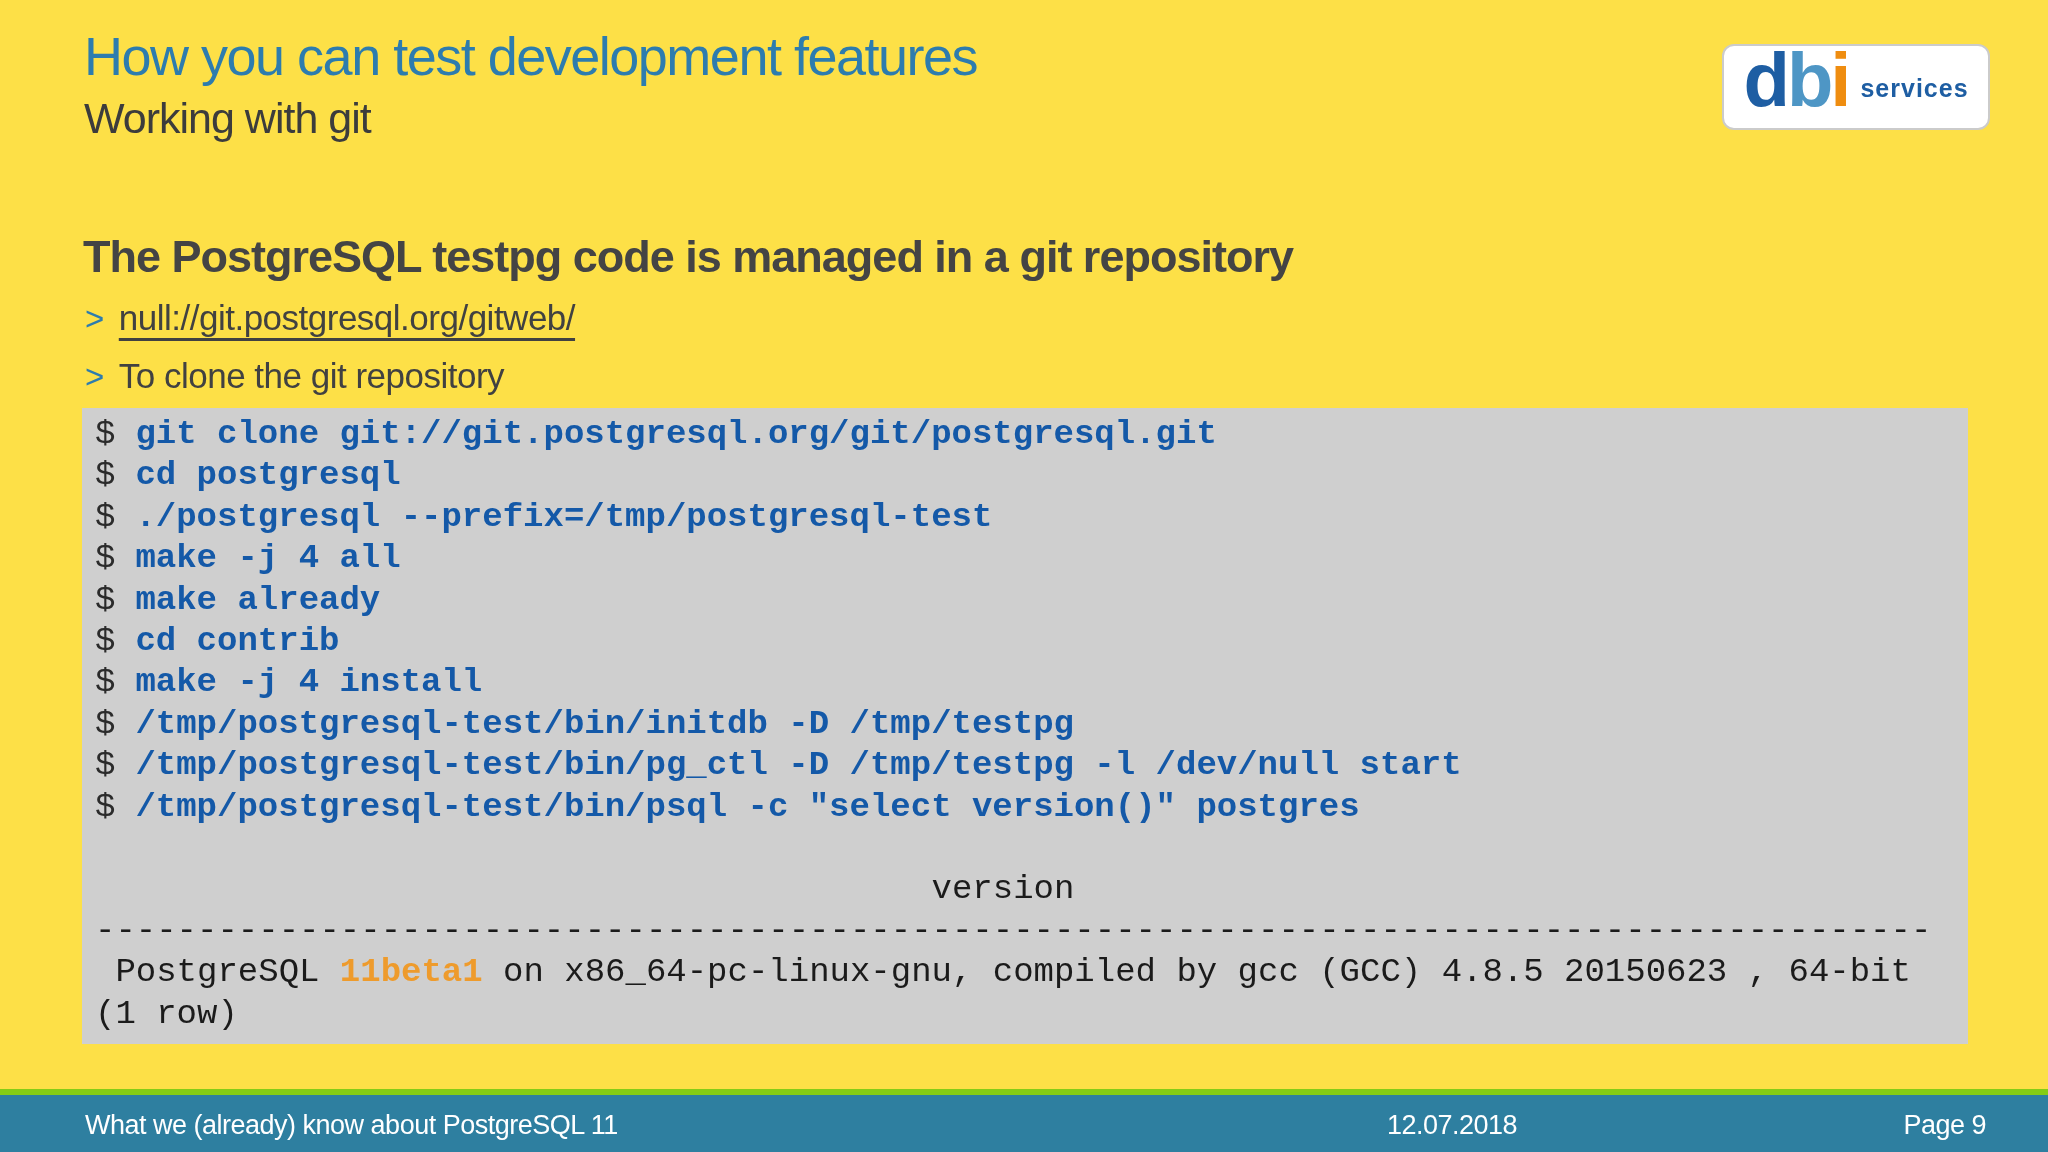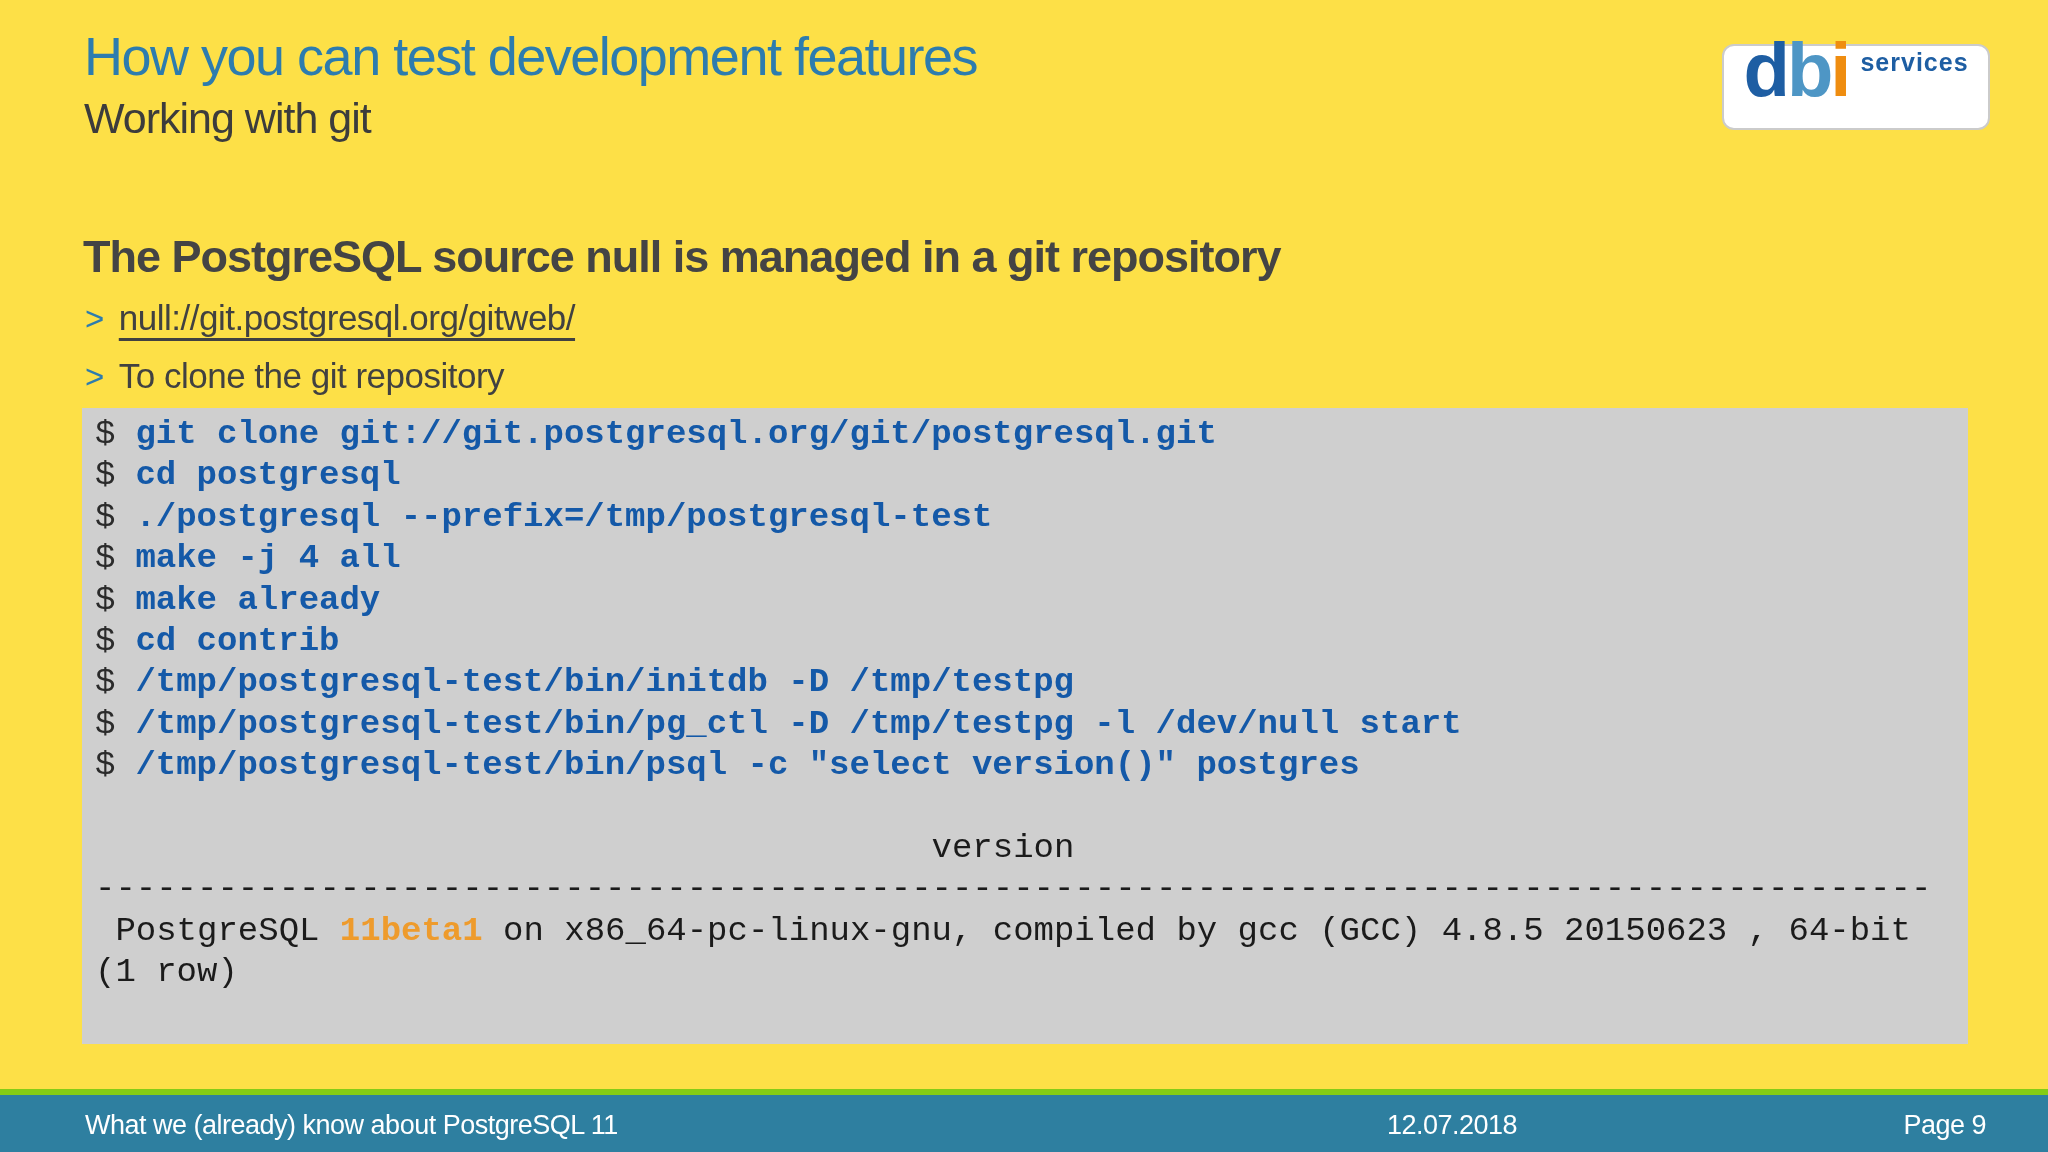--- a/index.html
+++ b/index.html
@@ -42,20 +42,21 @@
   .logo {
     position: absolute;
     left: 1722px;
     top: 44px;
     width: 268px;
     height: 86px;
     background: #ffffff;
     border: 2px solid #cbcbcb;
     border-radius: 12px;
     display: flex;
+    align-items: center;
     justify-content: center;
     box-sizing: border-box;
   }
   .logo-dbi {
     font-size: 76px;
     font-weight: 700;
     letter-spacing: -3px;
     line-height: 1;
     margin-top: -14px;
   }
@@ -164,36 +165,37 @@
 <div id="slide">
 
   <div class="title">How you can test development features</div>
   <div class="subtitle">Working with git</div>
 
   <div class="logo">
     <div class="logo-dbi"><span class="logo-d">d</span><span class="logo-b">b</span><span class="logo-i">i</span></div>
     <div class="logo-services">services</div>
   </div>
 
-  <div class="heading">The PostgreSQL source null is managed in a git repository</div>
+  <div class="heading">The PostgreSQL testpg code is managed in a git repository</div>
 
   <div class="bullet bullet-1">
     <span class="marker">&gt;</span><span class="link">null://git.postgresql.org/gitweb/</span>
   </div>
   <div class="bullet bullet-2">
     <span class="marker">&gt;</span><span>To clone the git repository</span>
   </div>
 
   <div class="terminal">
     <div class="code-line"><span class="prompt">$</span><span class="cmd">git clone git://git.postgresql.org/git/postgresql.git</span></div>
     <div class="code-line"><span class="prompt">$</span><span class="cmd">cd postgresql</span></div>
     <div class="code-line"><span class="prompt">$</span><span class="cmd">./postgresql --prefix=/tmp/postgresql-test</span></div>
     <div class="code-line"><span class="prompt">$</span><span class="cmd">make -j 4 all</span></div>
     <div class="code-line"><span class="prompt">$</span><span class="cmd">make already</span></div>
     <div class="code-line"><span class="prompt">$</span><span class="cmd">cd contrib</span></div>
+    <div class="code-line"><span class="prompt">$</span><span class="cmd">make -j 4 install</span></div>
     <div class="code-line"><span class="prompt">$</span><span class="cmd">/tmp/postgresql-test/bin/initdb -D /tmp/testpg</span></div>
     <div class="code-line"><span class="prompt">$</span><span class="cmd">/tmp/postgresql-test/bin/pg_ctl -D /tmp/testpg -l /dev/null start</span></div>
     <div class="code-line"><span class="prompt">$</span><span class="cmd">/tmp/postgresql-test/bin/psql -c "select version()" postgres</span></div>
     <div class="blank-line"></div>
     <div class="out-line">                                         version</div>
     <div class="out-line">------------------------------------------------------------------------------------------</div>
     <div class="out-line"><span> PostgreSQL </span><span class="hl">11beta1</span><span> on x86_64-pc-linux-gnu, compiled by gcc (GCC) 4.8.5 20150623 , 64-bit</span></div>
     <div class="out-line">(1 row)</div>
   </div>
 

